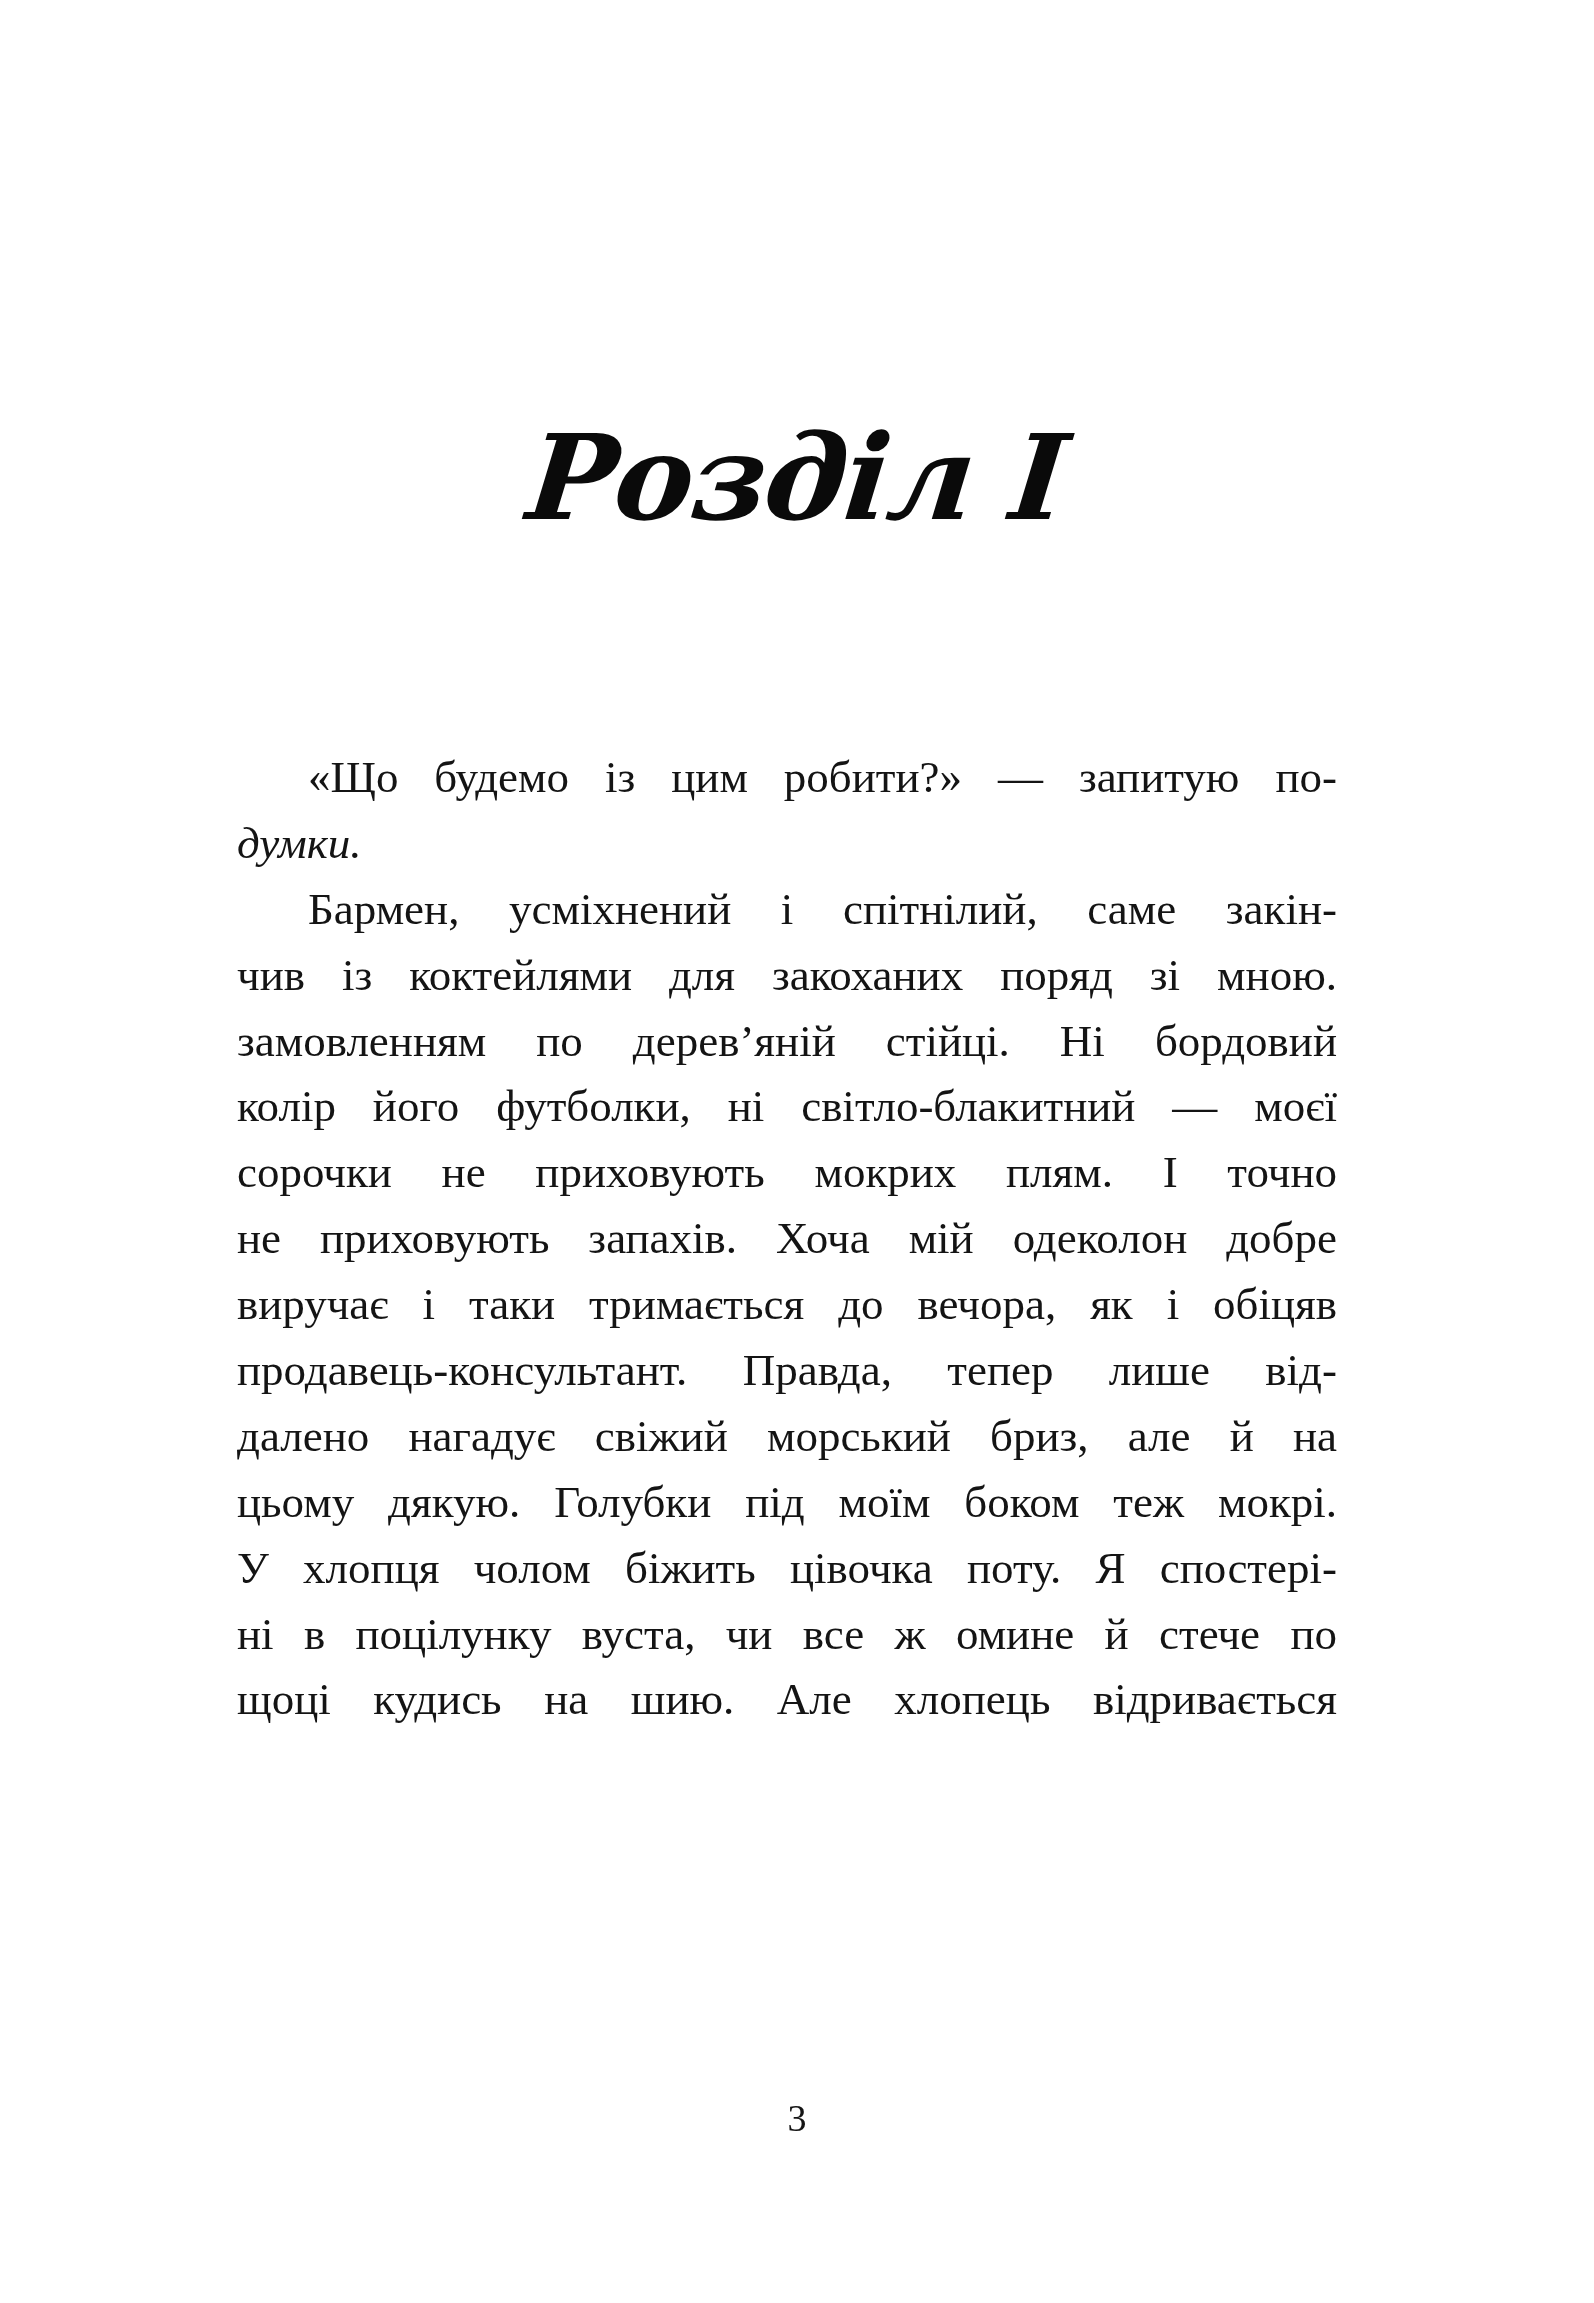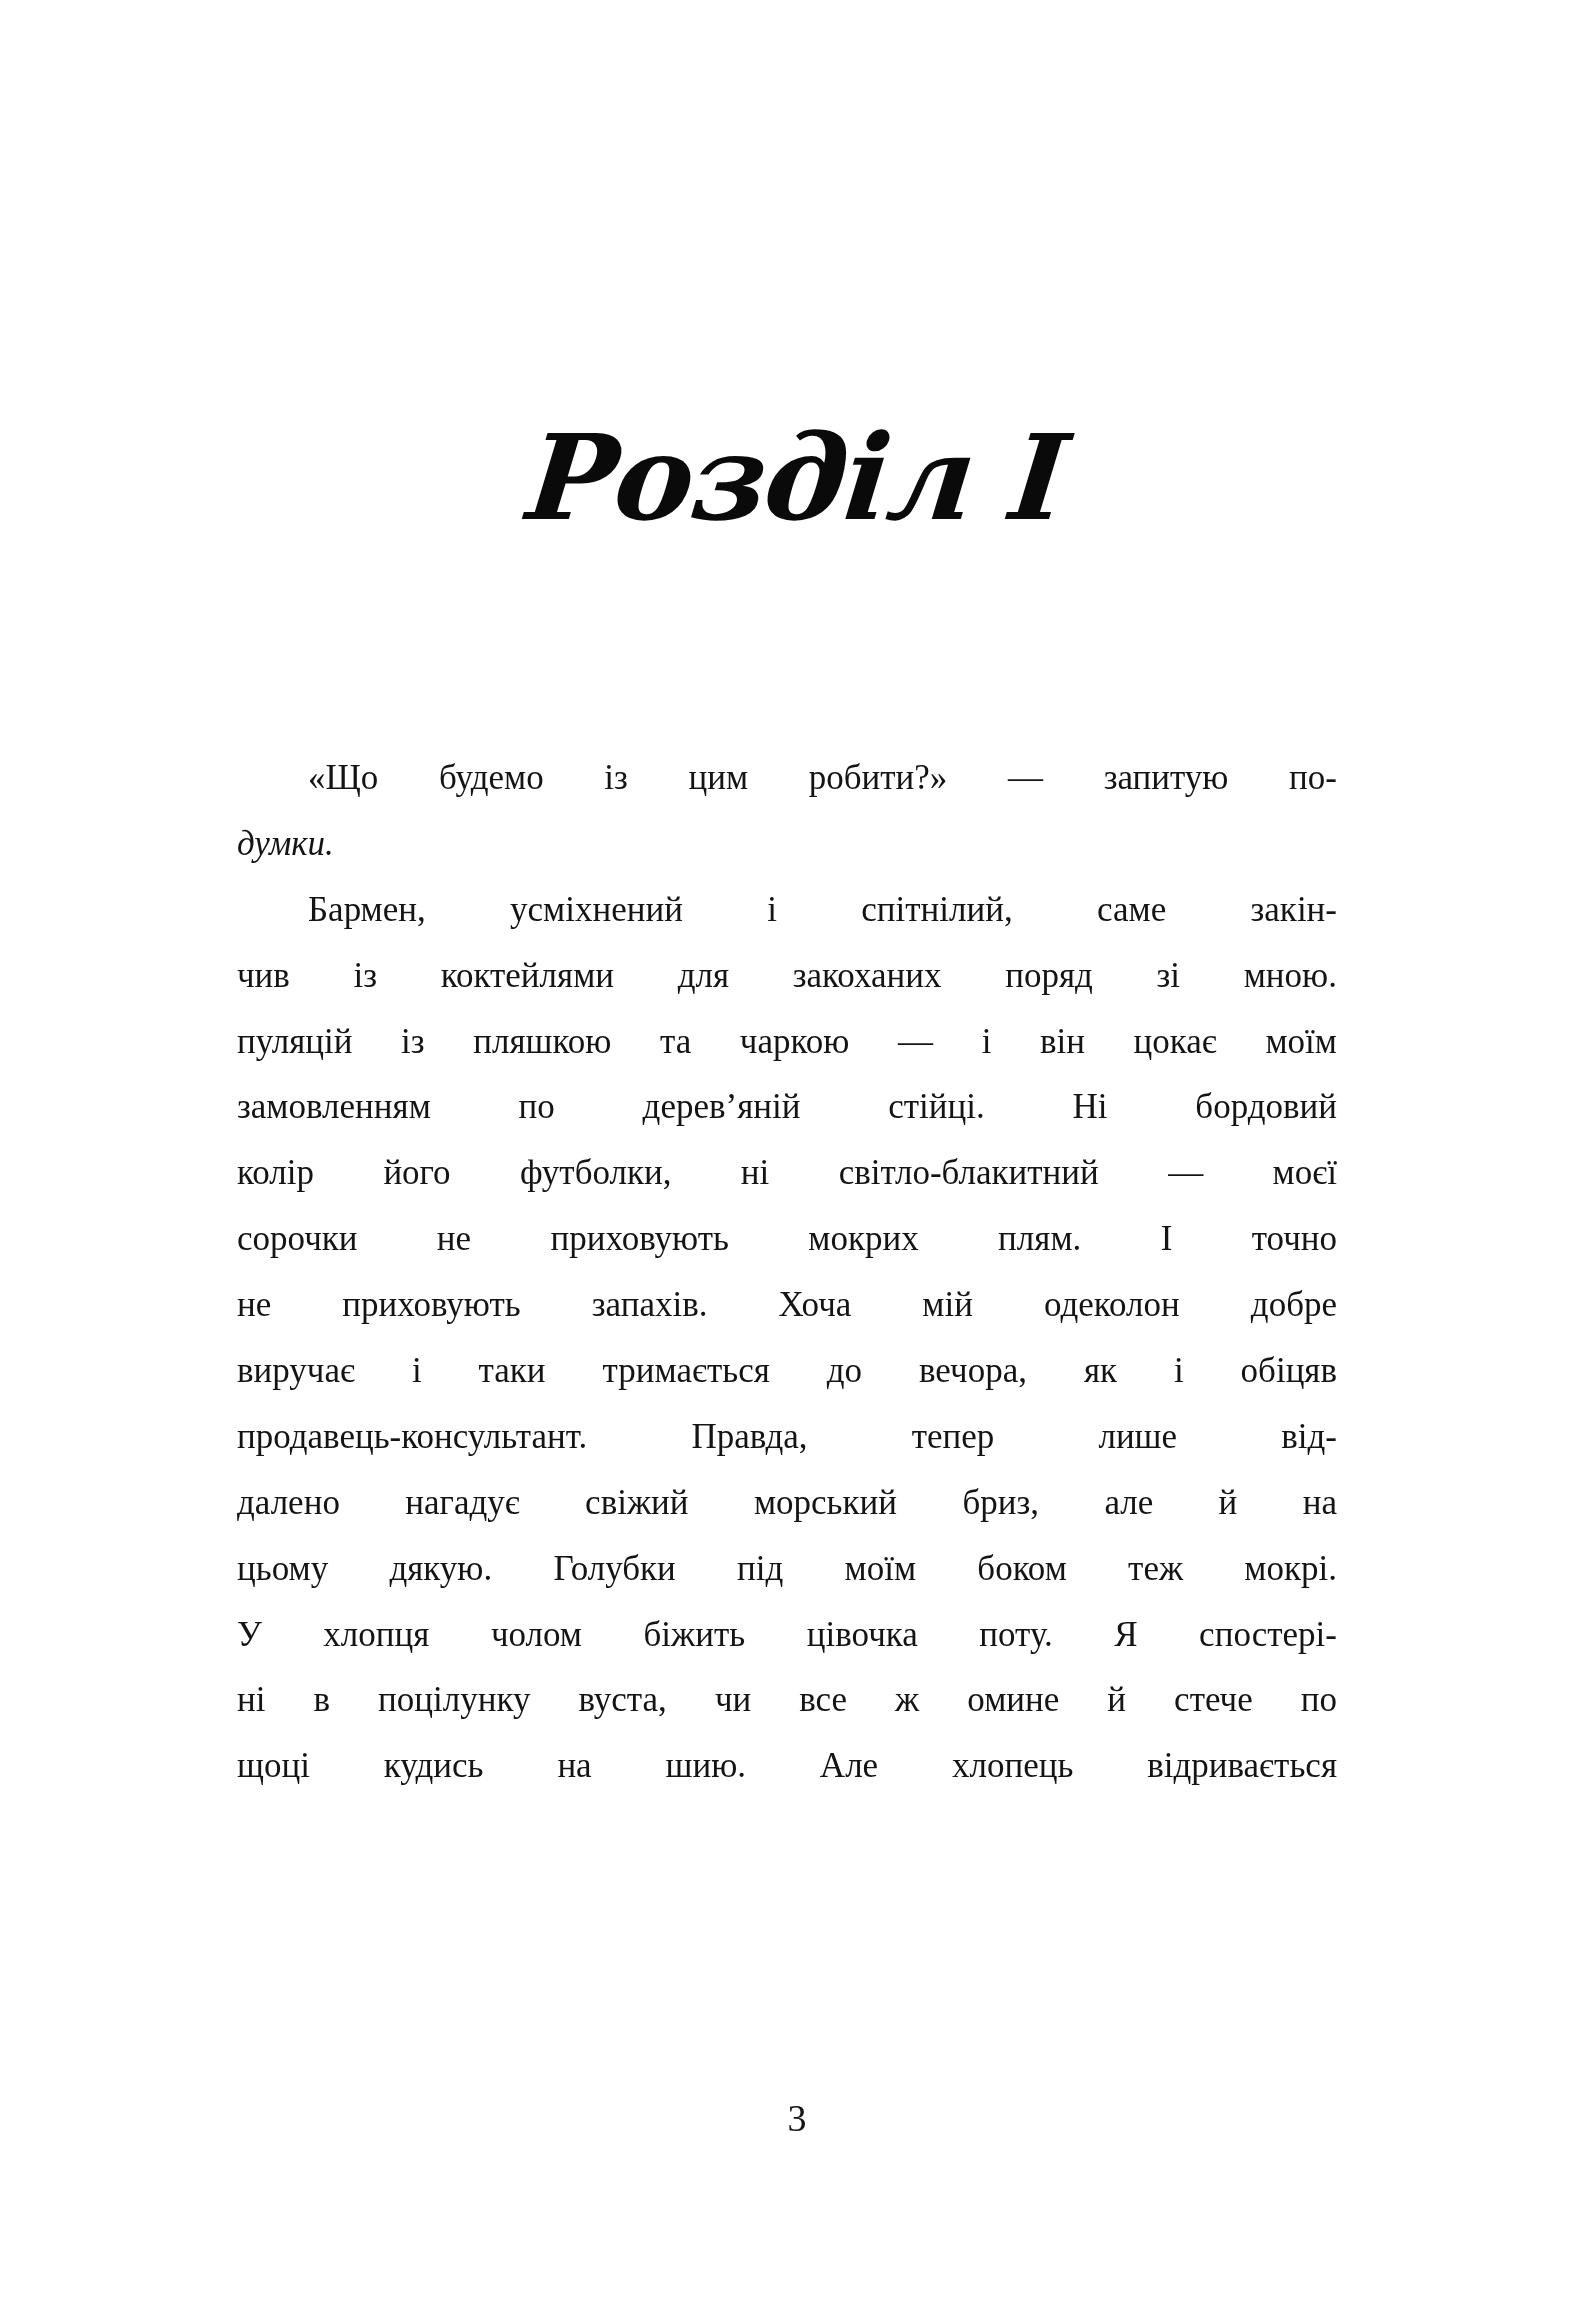--- a/index.html
+++ b/index.html
@@ -40,21 +40,21 @@
     position: absolute;
     left: 237px;
     top: 745px;
     width: 1100px;
   }
   .line {
     display: block;
     height: 65.9px;
     line-height: 65.9px;
     font-family: "Liberation Serif", serif;
-    font-size: 35px;
+    font-size: 45px;
     color: #141414;
     white-space: nowrap;
     text-align: justify;
     text-align-last: justify;
   }
   .line.indent {
     padding-left: 71px;
   }
   .line.last {
     text-align-last: left;
@@ -76,21 +76,20 @@
 <body>
 
 <div class="page">
   <div class="chapter-title">Розділ I</div>
 
   <div class="body-text">
     <span class="line indent">«Що будемо із цим робити?» — запитую по-</span>
     <span class="line last">думки.</span>
     <span class="line indent">Бармен, усміхнений і спітнілий, саме закін-</span>
     <span class="line">чив із коктейлями для закоханих поряд зі мною.</span>
-    <span class="line">пуляцій із пляшкою та чаркою — і він цокає моїм</span>
     <span class="line">замовленням по дерев’яній стійці. Ні бордовий</span>
     <span class="line">колір його футболки, ні світло-блакитний — моєї</span>
     <span class="line">сорочки не приховують мокрих плям. І точно</span>
     <span class="line">не приховують запахів. Хоча мій одеколон добре</span>
     <span class="line">виручає і таки тримається до вечора, як і обіцяв</span>
     <span class="line">продавець-консультант. Правда, тепер лише від-</span>
     <span class="line">далено нагадує свіжий морський бриз, але й на</span>
     <span class="line">цьому дякую. Голубки під моїм боком теж мокрі.</span>
     <span class="line">У хлопця чолом біжить цівочка поту. Я спостері-</span>
     <span class="line">ні в поцілунку вуста, чи все ж омине й стече по</span>

